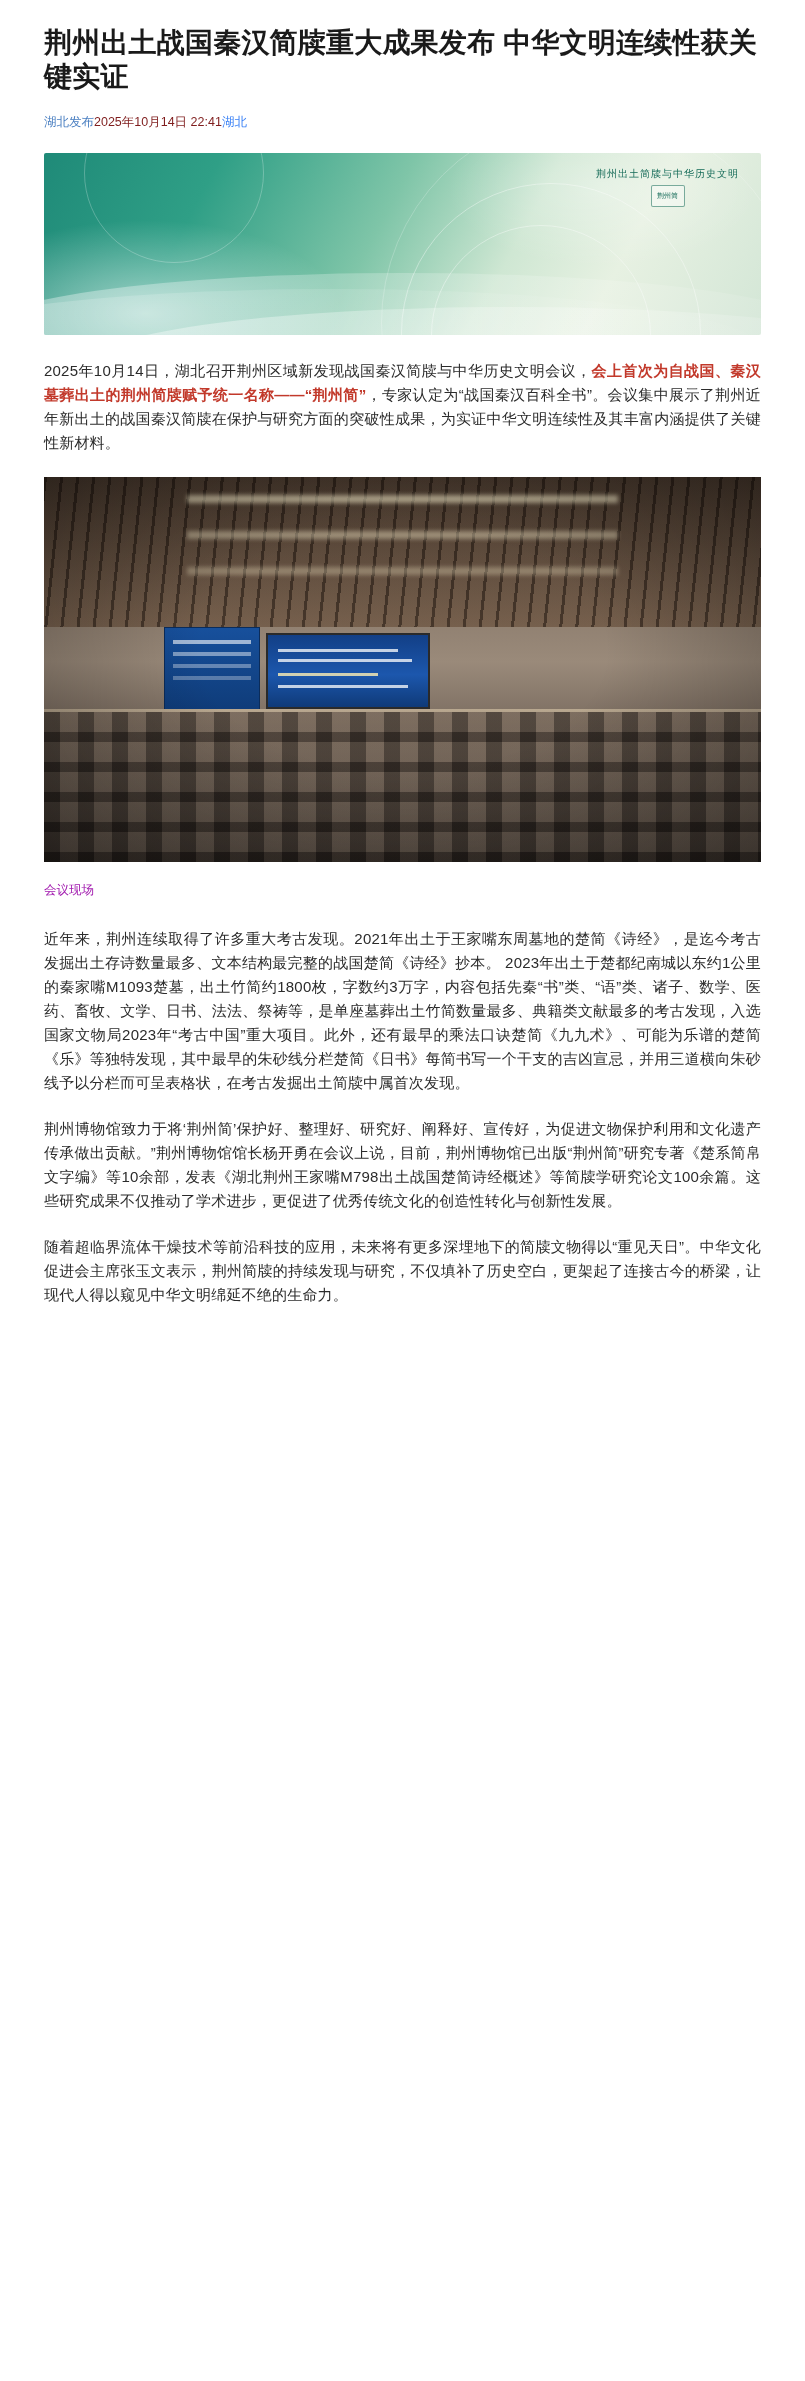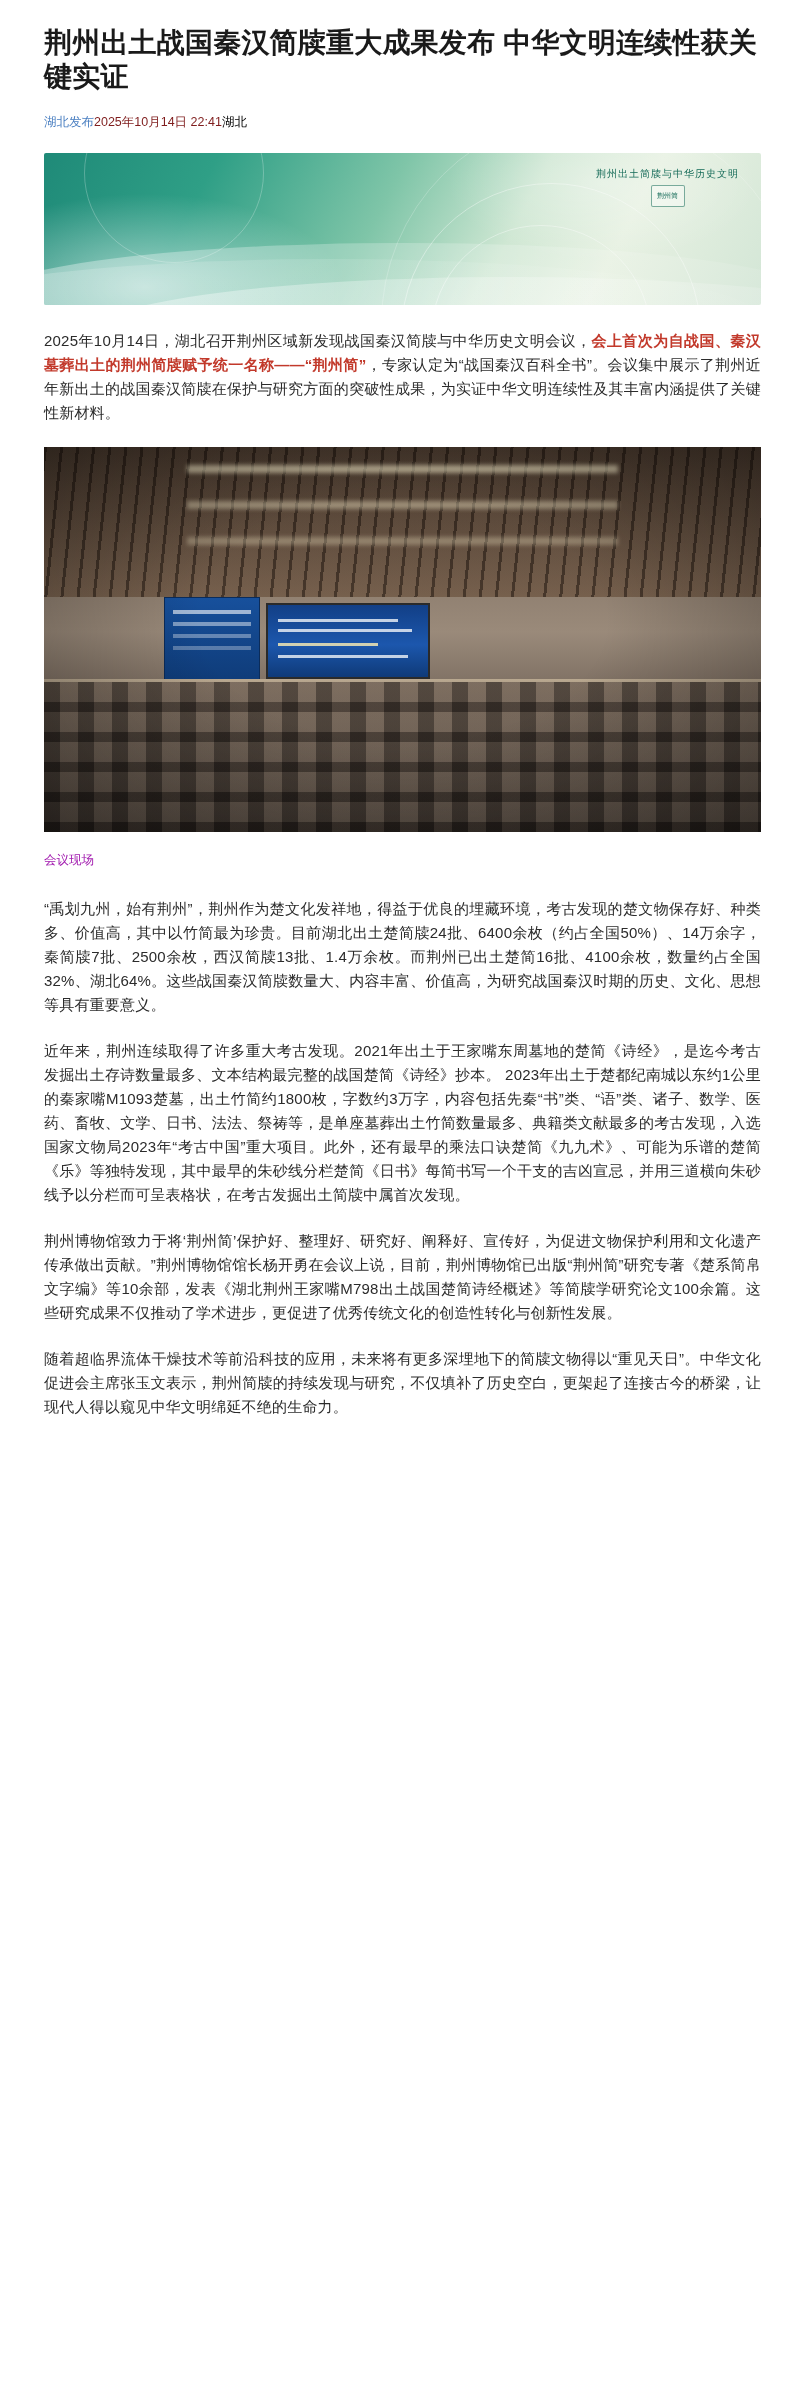--- a/index.html
+++ b/index.html
@@ -31,25 +31,25 @@
     display: flex;
     align-items: center;
     font-size: 12.5px;
     color: #8a8a8a;
     margin-bottom: 22px;
   }
   .meta-source {
     color: #4a7fc1;
   }
   .meta-time { color: #7f1d1d; }
-  .meta-loc { color: #000000; }
+  .meta-loc { color: #3b82f6; }
 
   .hero {
     width: 717px;
-    height: 152px;
+    height: 182px;
     border-radius: 2px;
     overflow: hidden;
     position: relative;
     margin-bottom: 24px;
     background:
       radial-gradient(ellipse 320px 150px at 14% 88%, rgba(255,255,255,0.55), rgba(255,255,255,0) 62%),
       radial-gradient(ellipse 260px 130px at 78% 20%, rgba(255,255,255,0.32), rgba(255,255,255,0) 60%),
       linear-gradient(118deg, #1f8a78 0%, #2f9f86 22%, #7fc5a8 46%, #cfe7d3 64%, #e7f1e2 78%, #d3e6d6 100%);
   }
   .hero .wave {
@@ -215,18 +215,17 @@
       <div class="sline l2"></div>
       <div class="sline l3"></div>
       <div class="sline l4"></div>
     </div>
     <div class="stage"></div>
     <div class="audience"></div>
     <div class="vign"></div>
   </div>
   <div class="photo-caption">会议现场</div>
 
-  <p class="body-text">“禹划九州，始有荆州”，荆州作为楚文化发祥地，得益于优良的埋藏环境，考古发现的楚文物保存好、种类多、价值高，其中以竹简最为珍贵。目前湖北出土楚简牍24批、6400余枚（约占全国50%）、14万余字，秦简牍7批、2500余枚，西汉简牍13批、1.4万余枚。而荆州已出土楚简16批、4100余枚，数量约占全国32%、湖北64%。这些战国秦汉简牍数量大、内容丰富、价值高，为研究战国秦汉时期的历史、文化、思想等具有重要意义。</p>
   <p class="body-text">近年来，荆州连续取得了许多重大考古发现。2021年出土于王家嘴东周墓地的楚简《诗经》，是迄今考古发掘出土存诗数量最多、文本结构最完整的战国楚简《诗经》抄本。 2023年出土于楚都纪南城以东约1公里的秦家嘴M1093楚墓，出土竹简约1800枚，字数约3万字，内容包括先秦“书”类、“语”类、诸子、数学、医药、畜牧、文学、日书、法法、祭祷等，是单座墓葬出土竹简数量最多、典籍类文献最多的考古发现，入选国家文物局2023年“考古中国”重大项目。此外，还有最早的乘法口诀楚简《九九术》、可能为乐谱的楚简《乐》等独特发现，其中最早的朱砂线分栏楚简《日书》每简书写一个干支的吉凶宣忌，并用三道横向朱砂线予以分栏而可呈表格状，在考古发掘出土简牍中属首次发现。</p>
   <p class="body-text">荆州博物馆致力于将‘荆州简’保护好、整理好、研究好、阐释好、宣传好，为促进文物保护利用和文化遗产传承做出贡献。”荆州博物馆馆长杨开勇在会议上说，目前，荆州博物馆已出版“荆州简”研究专著《楚系简帛文字编》等10余部，发表《湖北荆州王家嘴M798出土战国楚简诗经概述》等简牍学研究论文100余篇。这些研究成果不仅推动了学术进步，更促进了优秀传统文化的创造性转化与创新性发展。</p>
   <p class="body-text">随着超临界流体干燥技术等前沿科技的应用，未来将有更多深埋地下的简牍文物得以“重见天日”。中华文化促进会主席张玉文表示，荆州简牍的持续发现与研究，不仅填补了历史空白，更架起了连接古今的桥梁，让现代人得以窥见中华文明绵延不绝的生命力。</p>
 
 </div>
 
 </body></html>

